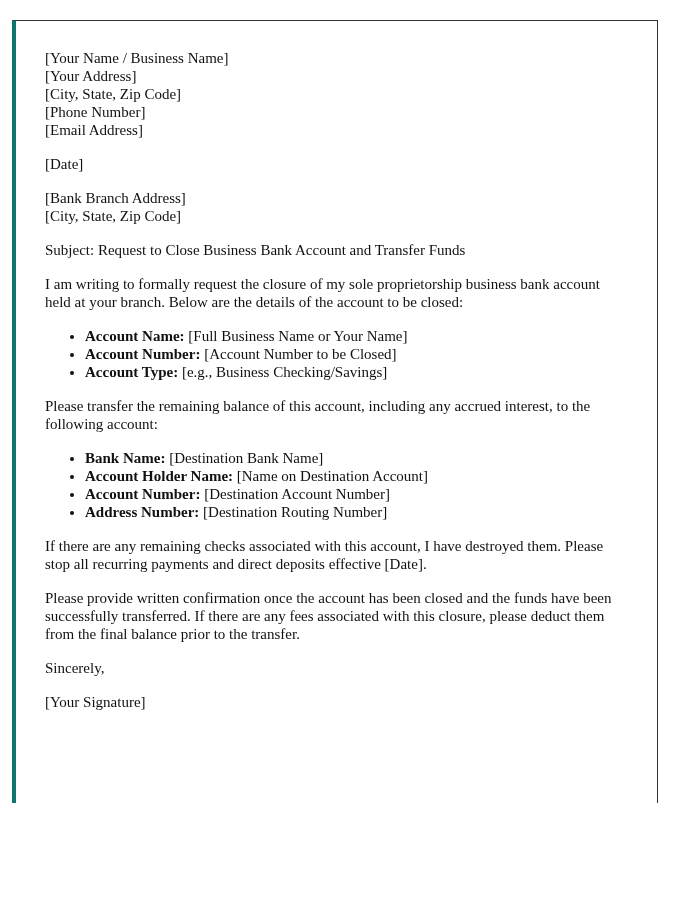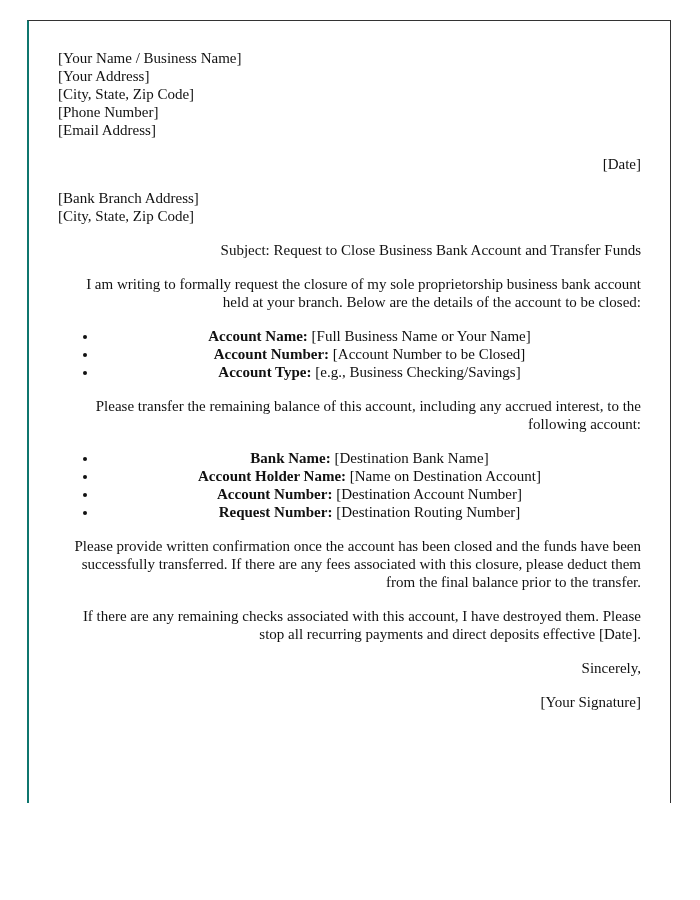--- a/index.html
+++ b/index.html
@@ -5,45 +5,44 @@
     html, body {
       margin: 0;
       padding: 0;
       background: #ffffff;
       width: 700px;
       height: 900px;
       overflow: hidden;
     }
     .page {
       position: absolute;
-      left: 27px;
+      left: 12px;
       top: 20px;
       width: 641px;
       height: 782px;
       border-top: 1px solid #333;
-      border-left: 2px solid #0f766e;
+      border-left: 4px solid #0f766e;
       border-right: 1px solid #333;
       overflow: hidden;
       box-sizing: content-box;
     }
     .content {
       padding: 28px 29px 0 29px;
       font-family: "Liberation Serif", "DejaVu Serif", serif;
       font-size: 15px;
       line-height: 18px;
       color: #111;
     }
     .block { margin: 0 0 16px 0; }
     .block div { margin: 0; }
-    p { margin: 12px 0 16px 0; text-align: right; }
+    p { margin: 12px 0 16px 0; }
     .subject { font-weight: normal; }
     ul {
       margin: 0 0 16px 0;
       padding-left: 40px;
-      text-align: center;
     }
     ul li { margin: 0; }
     b { font-weight: bold; }
   </style>
 </head>
 <body>
 
 <div class="page">
   <div class="content">
 
@@ -72,26 +71,26 @@
       <li><b>Account Number:</b><span> [Account Number to be Closed]</span></li>
       <li><b>Account Type:</b><span> [e.g., Business Checking/Savings]</span></li>
     </ul>
 
     <p>Please transfer the remaining balance of this account, including any accrued interest, to the following account:</p>
 
     <ul>
       <li><b>Bank Name:</b><span> [Destination Bank Name]</span></li>
       <li><b>Account Holder Name:</b><span> [Name on Destination Account]</span></li>
       <li><b>Account Number:</b><span> [Destination Account Number]</span></li>
-      <li><b>Request Number:</b><span> [Destination Routing Number]</span></li>
+      <li><b>Address Number:</b><span> [Destination Routing Number]</span></li>
     </ul>
 
+    <p>If there are any remaining checks associated with this account, I have destroyed them. Please stop all recurring payments and direct deposits effective [Date].</p>
+
     <p>Please provide written confirmation once the account has been closed and the funds have been successfully transferred. If there are any fees associated with this closure, please deduct them from the final balance prior to the transfer.</p>
-
-    <p>If there are any remaining checks associated with this account, I have destroyed them. Please stop all recurring payments and direct deposits effective [Date].</p>
 
 
     <p>Sincerely,</p>
 
     <p>[Your Signature]</p>
 
   </div>
 </div>
 
 </body></html>

